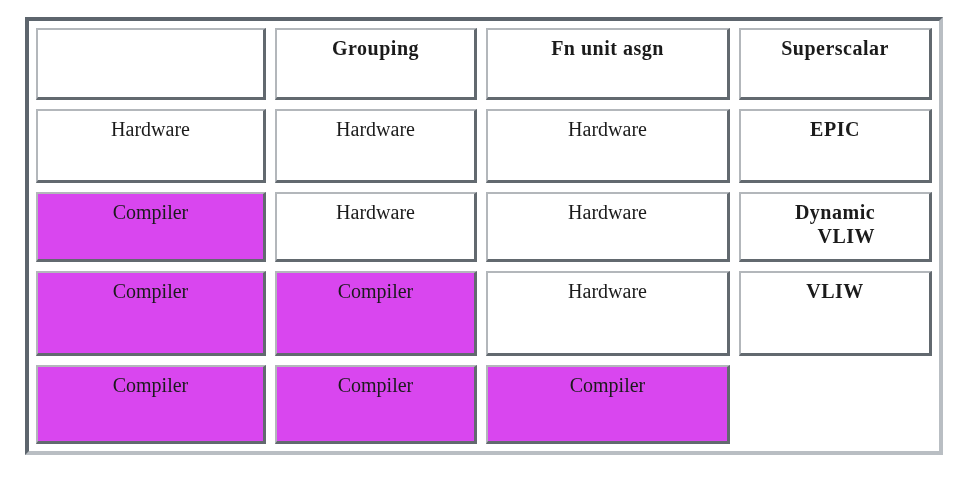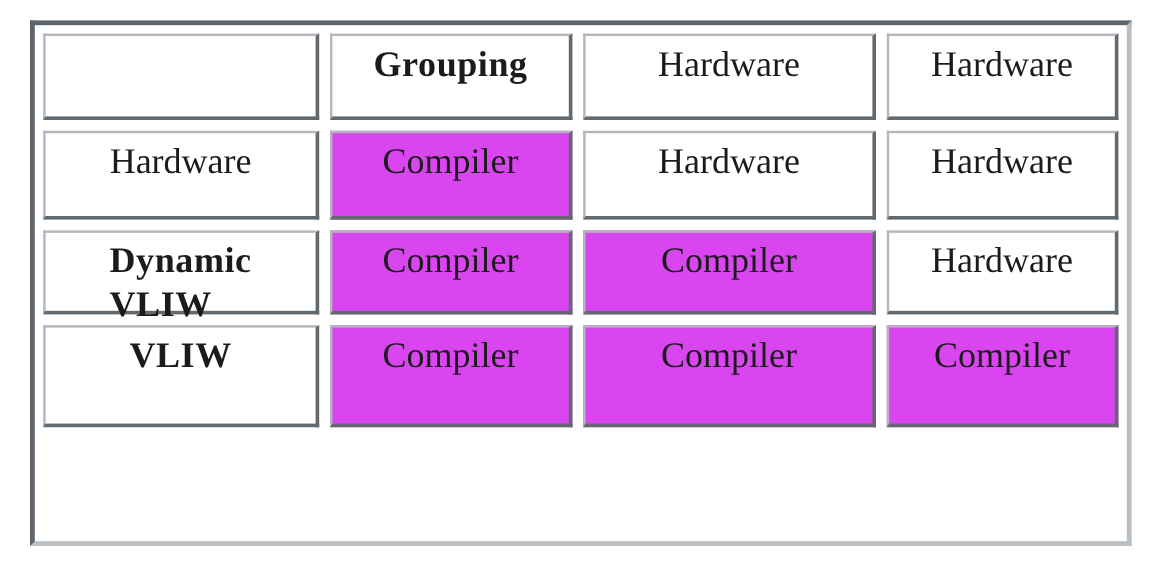--- a/index.html
+++ b/index.html
@@ -42,47 +42,50 @@
     box-sizing: border-box;
     background: #ffffff;
     border-top: 2px solid #b3b7bb;
     border-left: 2px solid #b3b7bb;
     border-right: 3px solid #62696f;
     border-bottom: 3px solid #62696f;
     display: flex;
     justify-content: center;
     align-items: flex-start;
     padding-top: 6px;
-    font-size: 30px;
+    font-size: 20px;
     line-height: 1.2;
-    text-align: left;
+    text-align: right;
     white-space: pre-line;
   }
   .cell[data-variant="shaded"] {
     background: #d946ef;
   }
   .header-cell, .label-cell {
     font-weight: bold;
     letter-spacing: 0.5px;
   }
 </style>
 </head>
 <body>
 
 <div class="canvas">
   <div class="table-frame">
     <div class="grid">
 
       <div class="cell header-cell"></div>
       <div class="cell header-cell">Grouping</div>
+      <div class="cell header-cell">Fn unit asgn</div>
 
+      <div class="cell label-cell">Superscalar</div>
       <div class="cell" data-variant="plain">Hardware</div>
       <div class="cell" data-variant="plain">Hardware</div>
       <div class="cell" data-variant="plain">Hardware</div>
 
+      <div class="cell label-cell">EPIC</div>
       <div class="cell" data-variant="shaded">Compiler</div>
       <div class="cell" data-variant="plain">Hardware</div>
       <div class="cell" data-variant="plain">Hardware</div>
 
       <div class="cell label-cell">Dynamic
 VLIW</div>
       <div class="cell" data-variant="shaded">Compiler</div>
       <div class="cell" data-variant="shaded">Compiler</div>
       <div class="cell" data-variant="plain">Hardware</div>
 

